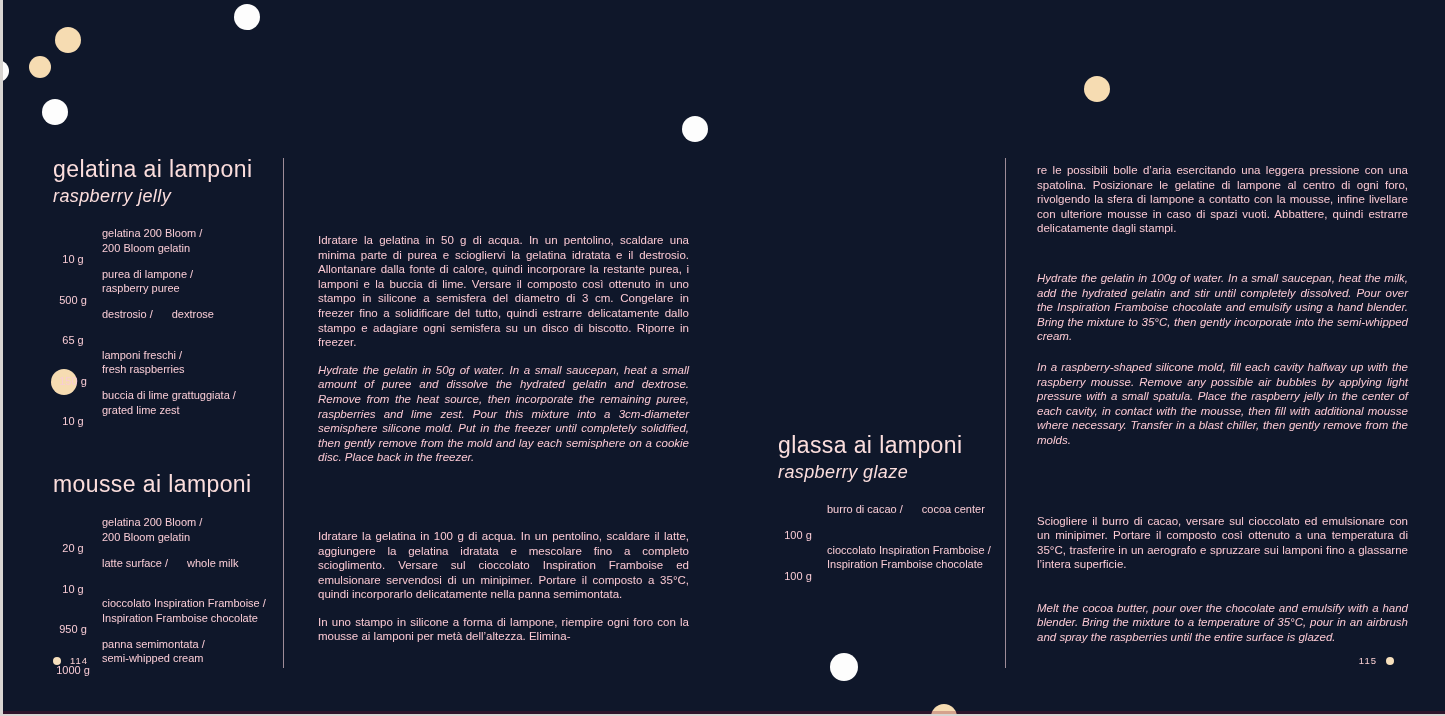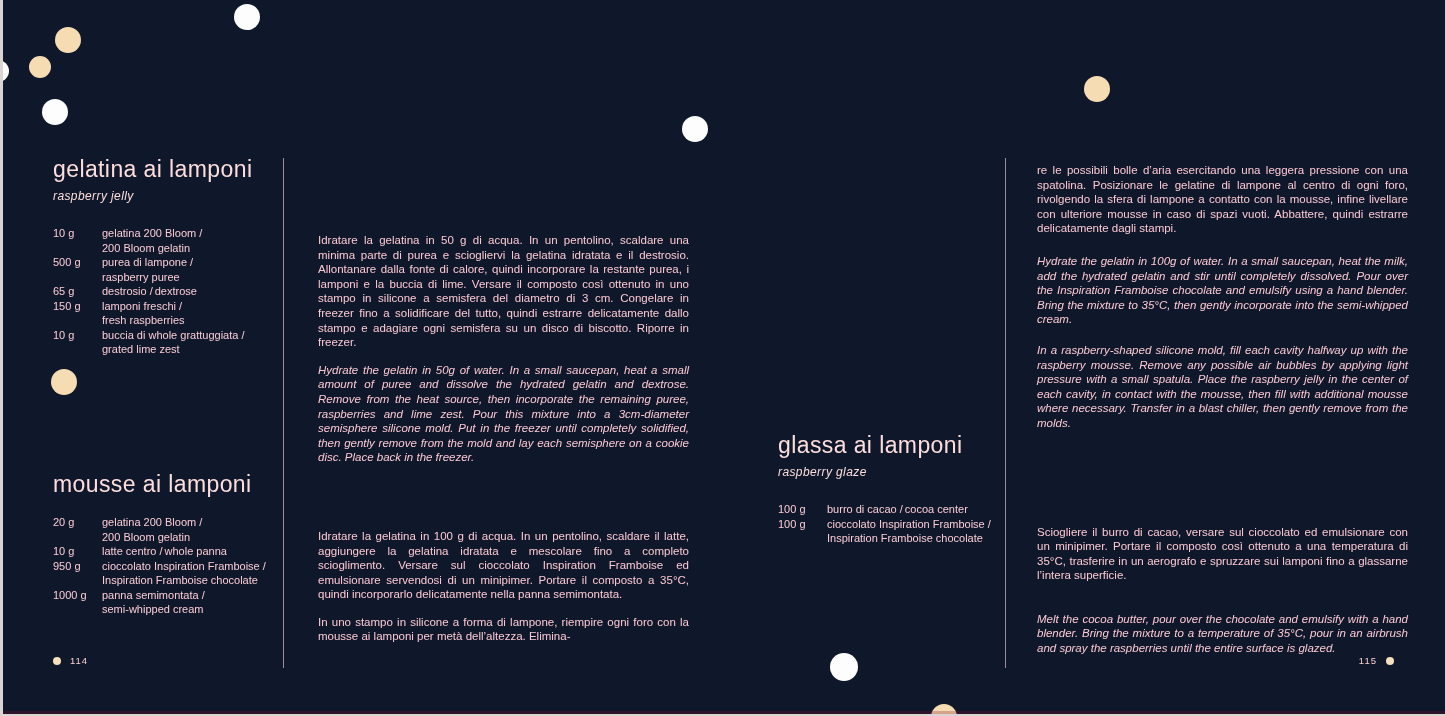--- a/index.html
+++ b/index.html
@@ -12,41 +12,41 @@
   .circle { position:absolute; border-radius:50%; }
   .divider { position:absolute; top:158px; height:510px; width:1px; background:rgba(253,219,226,.6); }
   #divider-left  { left:280px; }
   #divider-right { left:1002px; }
 
   .recipe { position:absolute; width:236px; color:#f9ccd5; }
   #recipe-gelatina { left:50px;  top:155px; }
   #recipe-mousse   { left:50px;  top:470px; }
   #recipe-glassa   { left:775px; top:431px; }
   .recipe h2 { font-size:23px; font-weight:normal; letter-spacing:.4px; color:#fcdedd; line-height:28px; }
-  .recipe h3 { font-size:12px; font-weight:normal; font-style:italic; letter-spacing:.4px;
+  .recipe h3 { font-size:18px; font-weight:normal; font-style:italic; letter-spacing:.4px;
                color:#fcdedd; line-height:26px; }
   .ingredients { margin-top:17px; font-size:11px; line-height:14.5px; }
   .ing-row { display:flex; }
-  .qty  { flex:0 0 40px; width:40px; text-align:left; }
+  .qty  { flex:0 0 40px; width:40px; text-align:center;margin-top:26px; }
   .name { margin-left:9px; white-space:nowrap; }
   .en { }
   .en.stack  { display:block; }
-  .en.inline { margin-left:2px; }
+  .en.inline { margin-left:19px; }
 
   .method { position:absolute; width:371px; color:#fbc9d3; font-size:11.5px; line-height:14.6px; }
   #method-left  { left:315px;  top:225px;margin-top:8px; }
   #method-right { left:1034px; top:163px; }
   .method p { text-align:justify; margin:0; }
   .method p.en { font-style:italic; }
   #method-left  p:nth-child(1) { margin-bottom:13px; }
   #method-left  p:nth-child(2) { margin-bottom:64px; }
   #method-left  p:nth-child(3) { margin-bottom:13px; }
-  #method-right p:nth-child(1) { margin-bottom:18px; }
+  #method-right p:nth-child(1) { margin-bottom:35px; }
   #method-right p:nth-child(2) { margin-bottom:16px; }
-  #method-right p:nth-child(3) { margin-bottom:94px; }
+  #method-right p:nth-child(3) { margin-bottom:66px; }
   #method-right p:nth-child(4) { margin-bottom:29px; }
 
   .pagenum { position:absolute; top:655px; font-size:9.5px; letter-spacing:1px; color:#f9cfd2;
              display:flex; align-items:center; gap:9px; }
   #pagenum-left  { left:50px; }
   #pagenum-right { right:51px; }
   .pagedot { width:8px; height:8px; border-radius:50%; background:#f7e0bd; }
 </style>
 </head>
 <body>
@@ -85,35 +85,35 @@
         <div class="ing-row">
           <span class="qty">65 g</span>
           <span class="name"><span class="it">destrosio /</span><span class="en inline">dextrose</span></span>
         </div>
         <div class="ing-row">
           <span class="qty">150 g</span>
           <span class="name"><span class="it">lamponi freschi /</span><span class="en stack">fresh raspberries</span></span>
         </div>
         <div class="ing-row">
           <span class="qty">10 g</span>
-          <span class="name"><span class="it">buccia di whole grattuggiata /</span><span class="en stack">grated lime zest</span></span>
+          <span class="name"><span class="it">buccia di lime grattuggiata /</span><span class="en stack">grated lime zest</span></span>
         </div>
       </div>
     </section>
 
     <section class="recipe" id="recipe-mousse">
       <h2>mousse ai lamponi</h2>
       <div class="ingredients">
         <div class="ing-row">
           <span class="qty">20 g</span>
           <span class="name"><span class="it">gelatina 200 Bloom /</span><span class="en stack">200 Bloom gelatin</span></span>
         </div>
         <div class="ing-row">
           <span class="qty">10 g</span>
-          <span class="name"><span class="it">latte centro /</span><span class="en inline">whole panna</span></span>
+          <span class="name"><span class="it">latte surface /</span><span class="en inline">whole milk</span></span>
         </div>
         <div class="ing-row">
           <span class="qty">950 g</span>
           <span class="name"><span class="it">cioccolato Inspiration Framboise /</span><span class="en stack">Inspiration Framboise chocolate</span></span>
         </div>
         <div class="ing-row">
           <span class="qty">1000 g</span>
           <span class="name"><span class="it">panna semimontata /</span><span class="en stack">semi-whipped cream</span></span>
         </div>
       </div>

